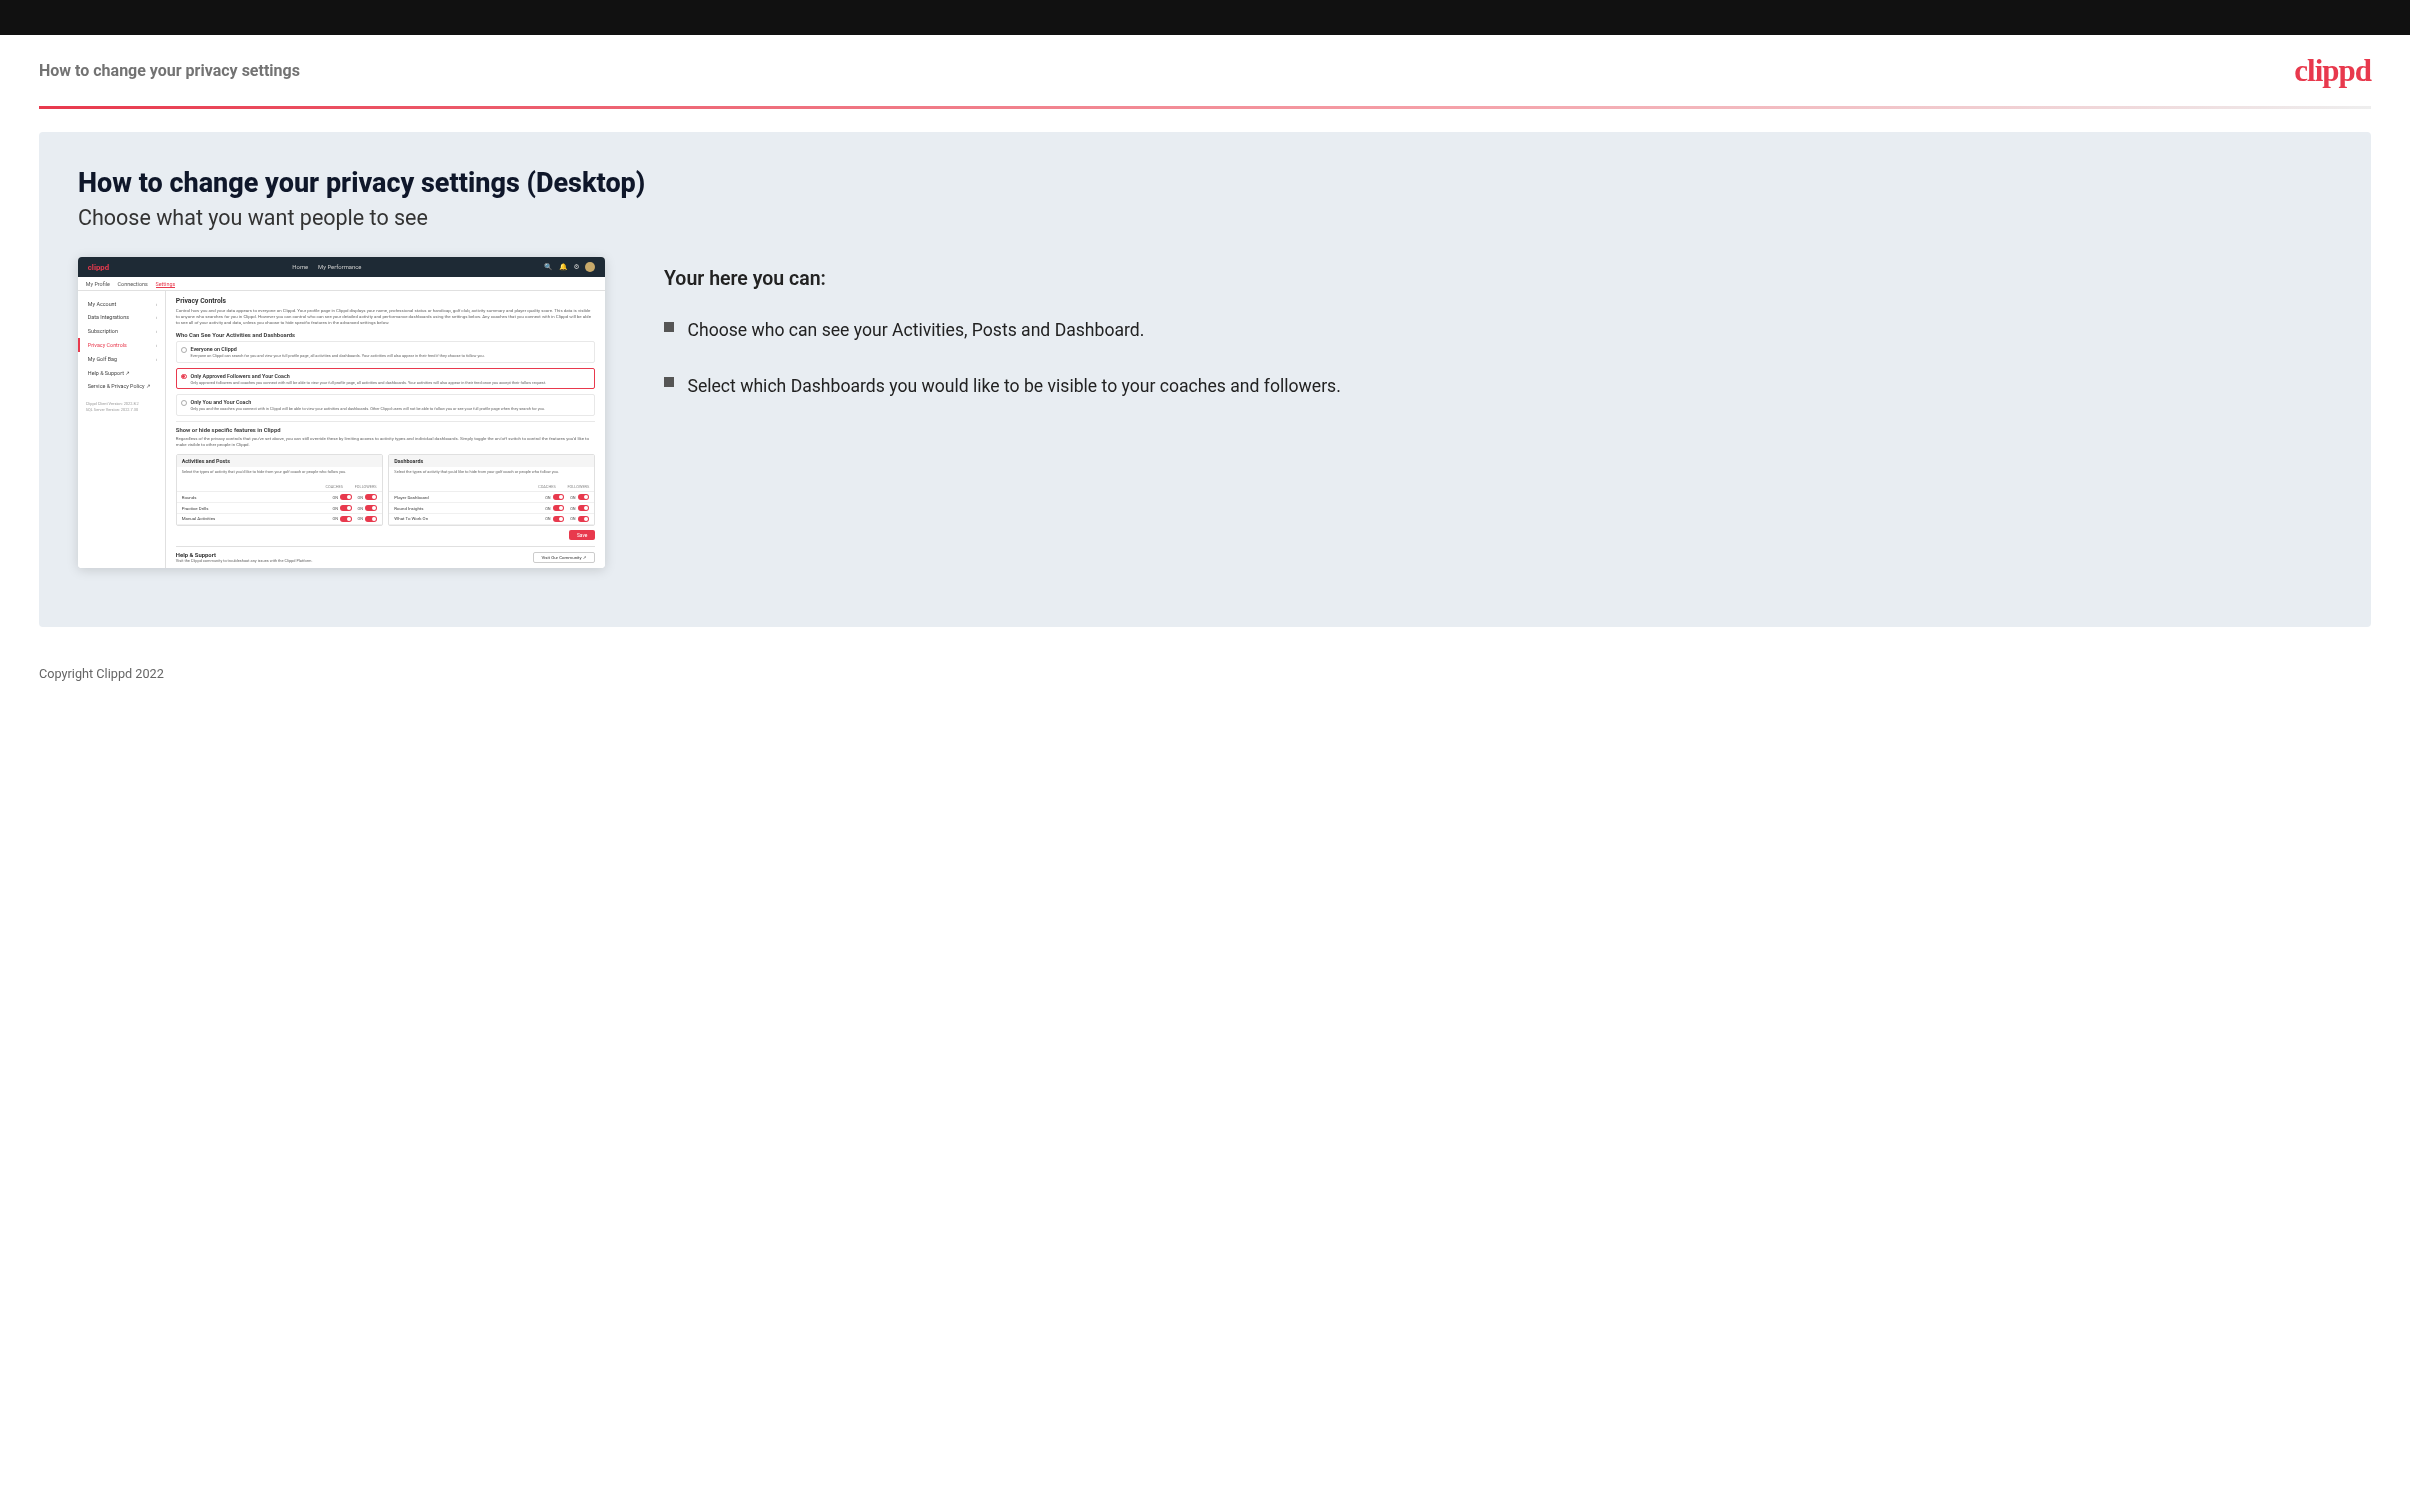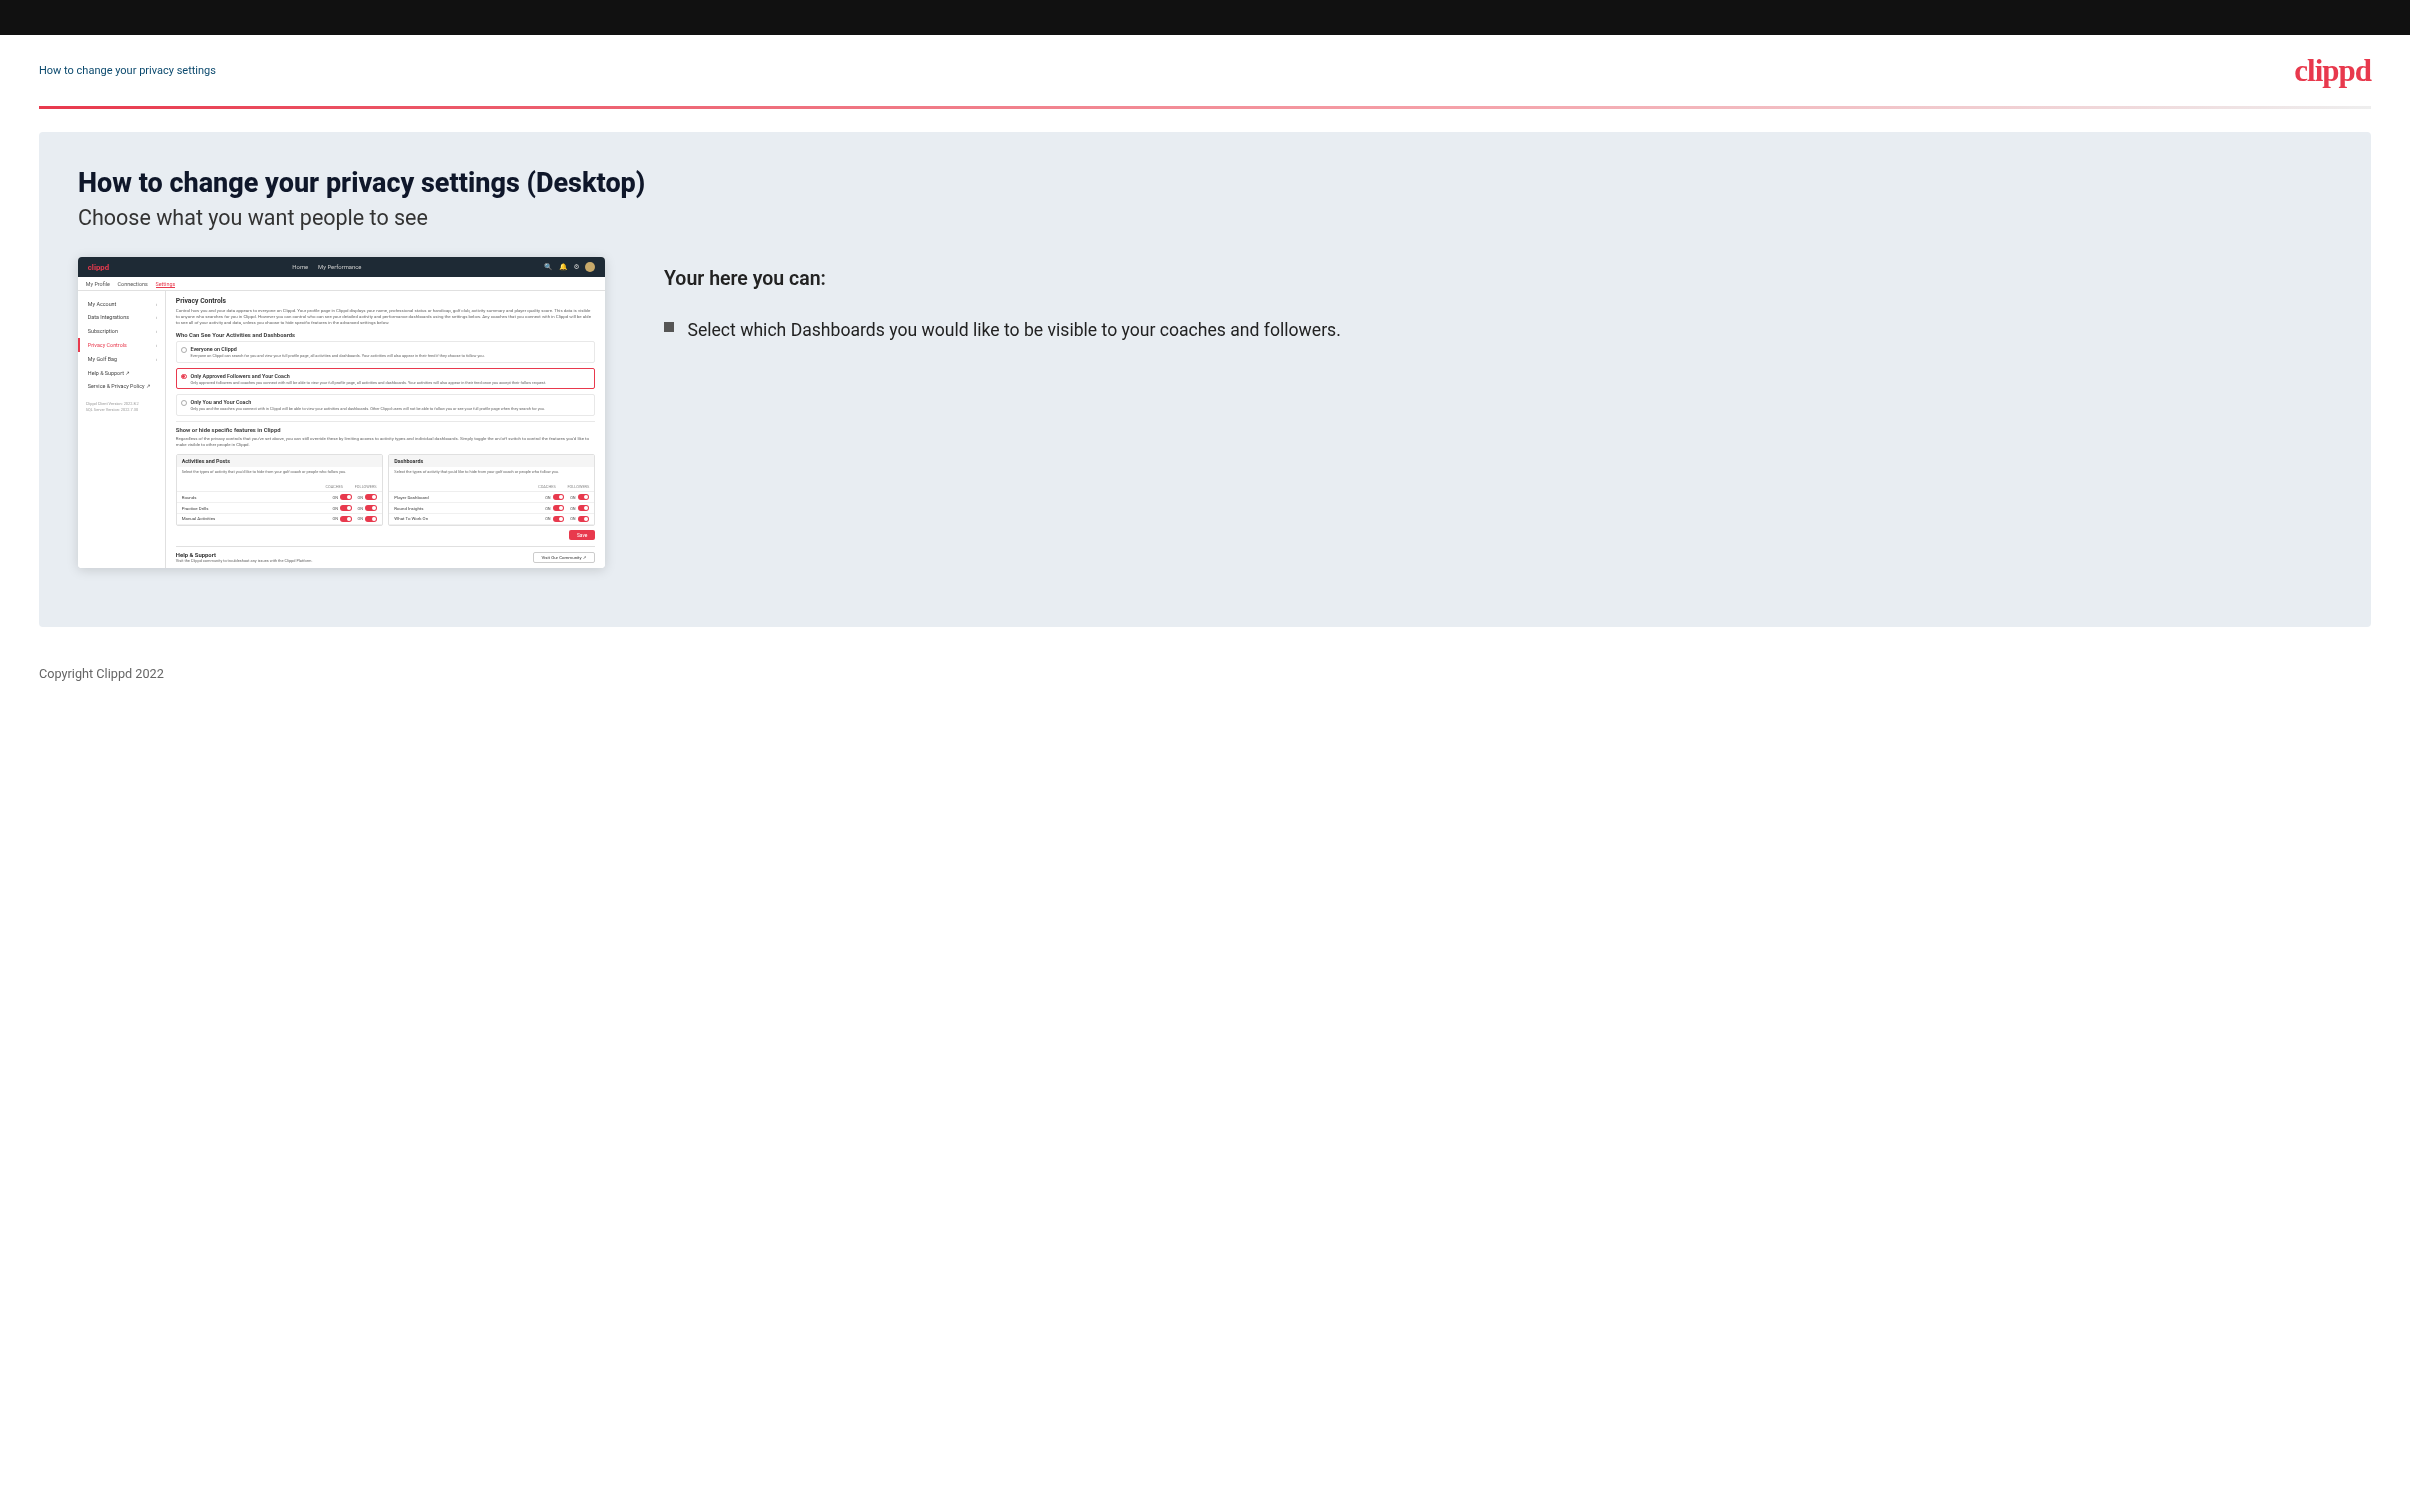--- a/index.html
+++ b/index.html
@@ -19,23 +19,23 @@
 
     
     .header {
       display: flex;
       align-items: center;
       justify-content: space-between;
       padding: 17.6px 39px;
       background: #fff;
     }
     .header-title {
-      font-size: 11px;
-      color: #0c4a6e;
-      font-weight: 400;
+      font-size: 16px;
+      color: #737373;
+      font-weight: 700;
     }
     .logo {
       font-size: 31px;
       font-weight: 700;
       color: #e8394d;
       font-family: Georgia, serif;
       letter-spacing: -1px;
     }
 
     
@@ -657,20 +657,24 @@
           </div>
         </div>
       </div>
     </div>
 
     <div class="right-panel">
       <p class="from-here">Your here you can:</p>
       <ul class="bullet-list">
         <li class="bullet-item">
           <div class="bullet-square"></div>
+          <span class="bullet-text">Choose who can see your Activities, Posts and Dashboard.</span>
+        </li>
+        <li class="bullet-item">
+          <div class="bullet-square"></div>
           <span class="bullet-text">Select which Dashboards you would like to be visible to your coaches and followers.</span>
         </li>
       </ul>
     </div>
 
   </div>
 </div>
 
 <div class="footer">
   <span>Copyright Clippd 2022</span>

